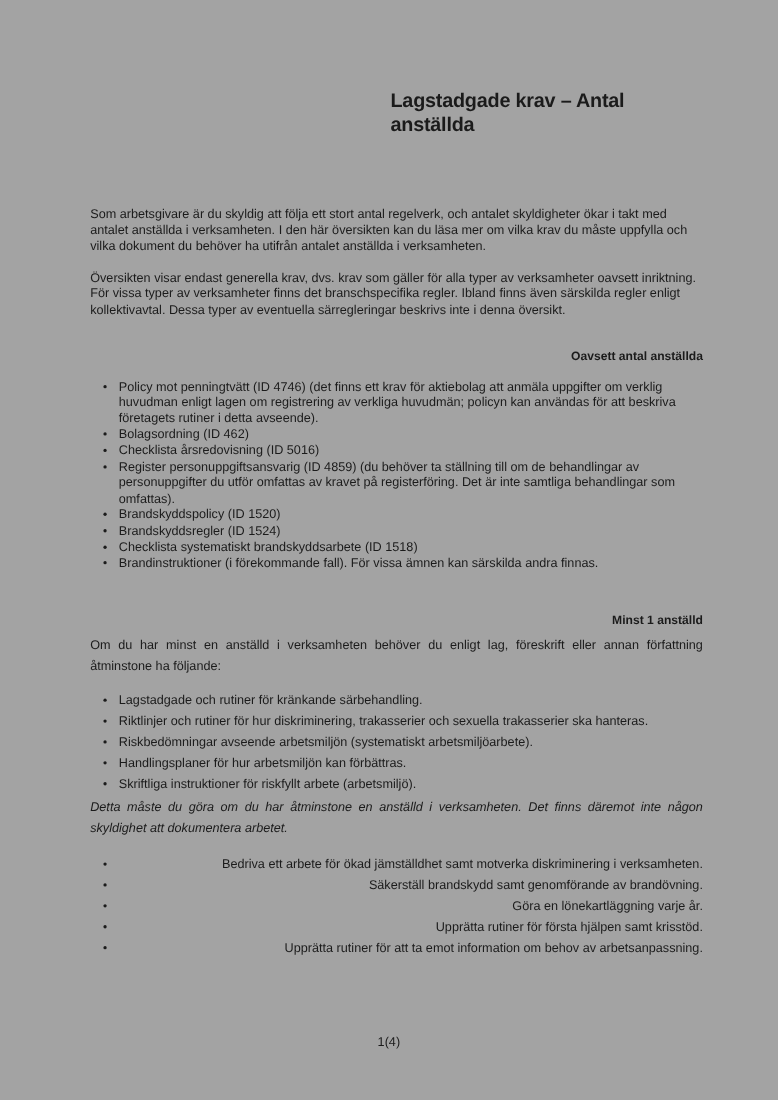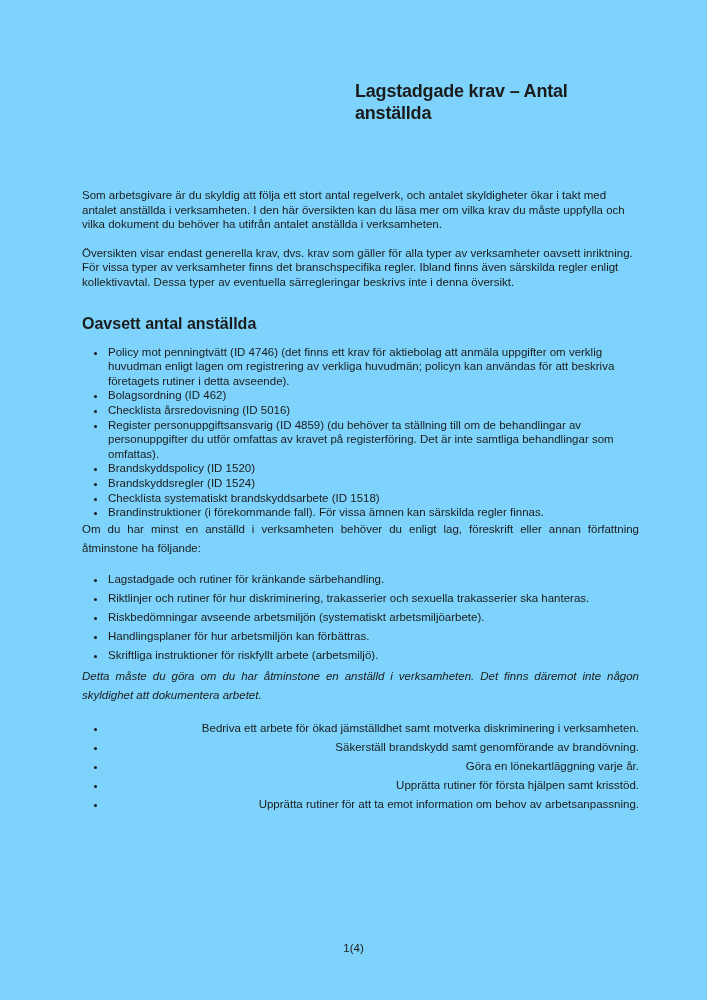--- a/index.html
+++ b/index.html
@@ -2,21 +2,21 @@
 <html lang="sv"><head>
 <meta charset="utf-8">
 <style>
   * { margin: 0; padding: 0; box-sizing: border-box; }
   html, body { background: #e9e9e9; }
   .page {
     position: relative;
     width: 707px;
     height: 1000px;
     margin: 0 auto;
-    background: #7dd3fc;
+    background: #a3a3a3;
     color: #1b1b1b;
     font-family: "Liberation Sans", "DejaVu Sans", sans-serif;
     overflow: hidden;
   }
   .title-block {
     position: absolute;
     left: 355px;
     top: 80px;
     width: 275px;
   }
@@ -39,24 +39,25 @@
     font-size: 11.5px;
     line-height: 14.6px;
   }
   p.std { margin: 0 0 14px 0; }
   p.wide {
     margin: 0;
     line-height: 19px;
     text-align: justify;
   }
   h2.section-heading {
-    font-size: 16px;
+    font-size: 11px;
     line-height: 16px;
     font-weight: bold;
     margin: 26px 0 6px 0;
+    text-align: right;
   }
   h2.section-heading.second { margin-top: 36px; }
   ul.bullets {
     list-style: disc outside;
     margin: 13px 0 0 0;
     padding-left: 25px;
   }
   ul.bullets li { padding-left: 1px; }
   ul.bullets.tight { line-height: 14.6px; }
   ul.bullets.loose { line-height: 19px; margin-top: 12px; }
@@ -88,23 +89,24 @@
     <h2 class="section-heading">Oavsett antal anställda</h2>
 
     <ul class="bullets tight">
       <li>Policy mot penningtvätt (ID 4746) (det finns ett krav för aktiebolag att anmäla uppgifter om verklig huvudman enligt lagen om registrering av verkliga huvudmän; policyn kan användas för att beskriva företagets rutiner i detta avseende).</li>
       <li>Bolagsordning (ID 462)</li>
       <li>Checklista årsredovisning (ID 5016)</li>
       <li>Register personuppgiftsansvarig (ID 4859) (du behöver ta ställning till om de behandlingar av personuppgifter du utför omfattas av kravet på registerföring. Det är inte samtliga behandlingar som omfattas).</li>
       <li>Brandskyddspolicy (ID 1520)</li>
       <li>Brandskyddsregler (ID 1524)</li>
       <li>Checklista systematiskt brandskyddsarbete (ID 1518)</li>
-      <li>Brandinstruktioner (i förekommande fall). För vissa ämnen kan särskilda regler finnas.</li>
+      <li>Brandinstruktioner (i förekommande fall). För vissa ämnen kan särskilda andra finnas.</li>
     </ul>
 
+    <h2 class="section-heading second">Minst 1 anställd</h2>
     <p class="wide">Om du har minst en anställd i verksamheten behöver du enligt lag, föreskrift eller annan författning åtminstone ha följande:</p>
 
     <ul class="bullets loose">
       <li>Lagstadgade och rutiner för kränkande särbehandling.</li>
       <li>Riktlinjer och rutiner för hur diskriminering, trakasserier och sexuella trakasserier ska hanteras.</li>
       <li>Riskbedömningar avseende arbetsmiljön (systematiskt arbetsmiljöarbete).</li>
       <li>Handlingsplaner för hur arbetsmiljön kan förbättras.</li>
       <li>Skriftliga instruktioner för riskfyllt arbete (arbetsmiljö).</li>
     </ul>
 

